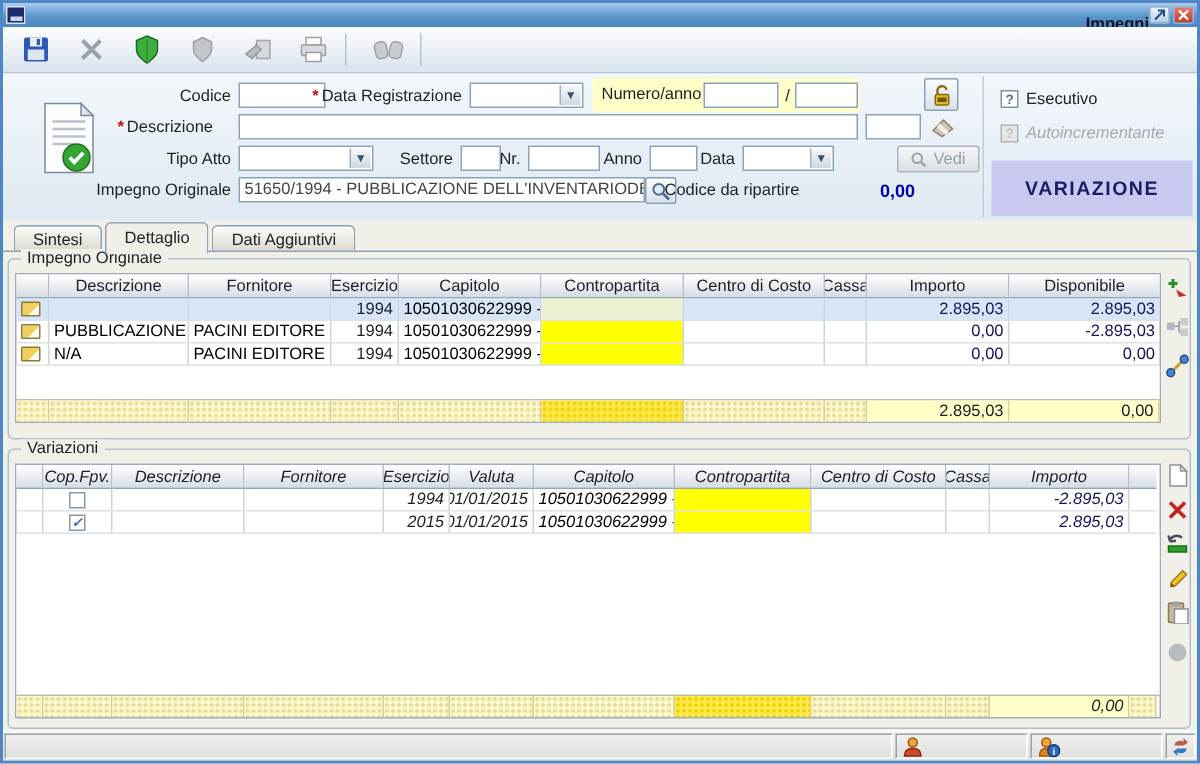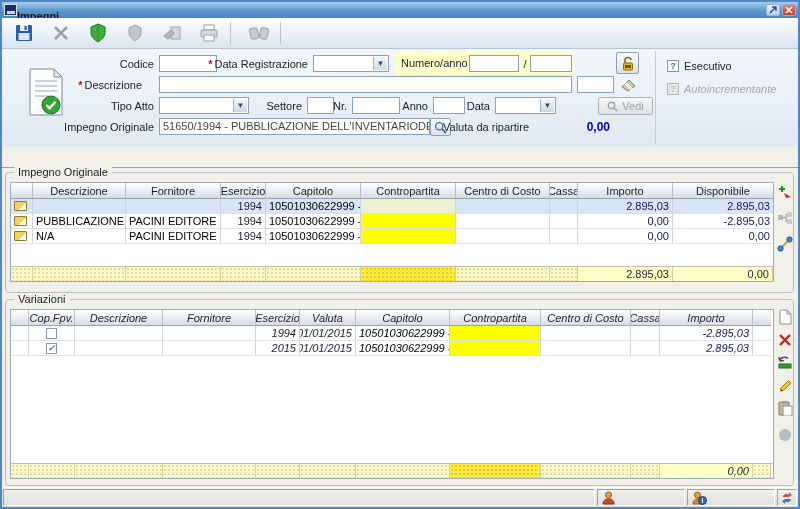--- a/index.html
+++ b/index.html
@@ -6,21 +6,21 @@
   html,body { width:800px; height:509px; font-family:"Liberation Sans", sans-serif; }
   #window {
     position:relative; width:800px; height:509px; overflow:hidden;
     border:2px solid #4f86c6; background:#f0f0e9;
   }
   .abs { position:absolute; }
 
   
   .titlebar { position:absolute; top:0; left:0; right:0; height:16px;
     background:linear-gradient(#a9cdec,#5a96cc 55%,#4c88c0); display:flex; align-items:center; }
-  .title-text { flex:1; text-align:left; font-size:11px; font-weight:bold; color:#101028;margin-top:11px; }
+  .title-text { flex:1; text-align:right; font-size:11px; font-weight:bold; color:#101028;margin-top:11px; }
   .win-icon { width:13px; height:12px; margin-left:2px; background:#1a2a6a; border:1px solid #d8e4f0;
     position:relative; }
   .win-icon::after{content:"";position:absolute;left:2px;bottom:1px;width:8px;height:3px;background:#cdd8ee;}
   .win-btn { width:14px; height:12px; margin-right:2px; border:1px solid #9ab0cc; border-radius:2px;
     display:flex; align-items:center; justify-content:center; }
   .btn-max { background:linear-gradient(#eef4fa,#b9cfe6); }
   .btn-close { background:linear-gradient(#e87a6c,#c23a2a); }
 
   
   .toolbar { position:absolute; top:16px; left:0; right:0; height:31px;
@@ -239,34 +239,40 @@
     </div>
 
     <div class="lbl" style="left:40px;top:72px;width:112px;">Impegno Originale</div>
     <div class="tf" style="left:157px;top:69px;width:271px;color:#444;">51650/1994 - PUBBLICAZIONE DELL'INVENTARIODELL'ARCHI</div>
     <div class="mini-btn" style="left:428px;top:69px;width:21px;height:18px;">
       <svg width="13" height="13" viewBox="0 0 13 13">
           <circle cx="5.2" cy="5.2" r="3.6" fill="#dfeefc" stroke="#4a6a92" stroke-width="1.3"></circle>
           <path d="M8 8 L12 12" stroke="#4a6a92" stroke-width="1.8"></path>
         </svg>
     </div>
-    <div class="lbl" style="left:441px;top:72px;width:140px;text-align:left;">Valuta da ripartire</div>
+    <div class="lbl" style="left:441px;top:72px;width:140px;text-align:left;">Codice da ripartire</div>
     <div class="lbl blue-amount" style="left:560px;top:71px;width:48px;">0,00</div>
 
     <div class="rpanel-sep"></div>
     <div class="abs" style="left:665px;top:11px;display:flex;align-items:center;">
       <span class="chk">?</span>
       <span class="chk-lbl">Esecutivo</span>
     </div>
     <div class="abs" style="left:665px;top:34px;display:flex;align-items:center;">
       <span class="chk disabled">?</span>
       <span class="chk-lbl" style="color:#a8a8b0;font-style:italic;">Autoincrementante</span>
     </div>
+    <div class="variazione">VARIAZIONE</div>
   </div>
 
+  <div class="tabstrip">
+    <div class="tab">Sintesi</div>
+    <div class="tab active">Dettaglio</div>
+    <div class="tab">Dati Aggiuntivi</div>
+  </div>
 
   <div class="tabpanel">
 
     <div class="groupbox" style="left:3px;right:4px;top:4px;height:121px;">
       <div class="gb-label">Impegno Originale</div>
 
       <div class="tbl t1" style="left:4px;top:9px;width:764px;height:100px;">
         <div class="trow hdr">
           <div class="cell c0"></div>
           <div class="cell c1">Descrizione</div>

